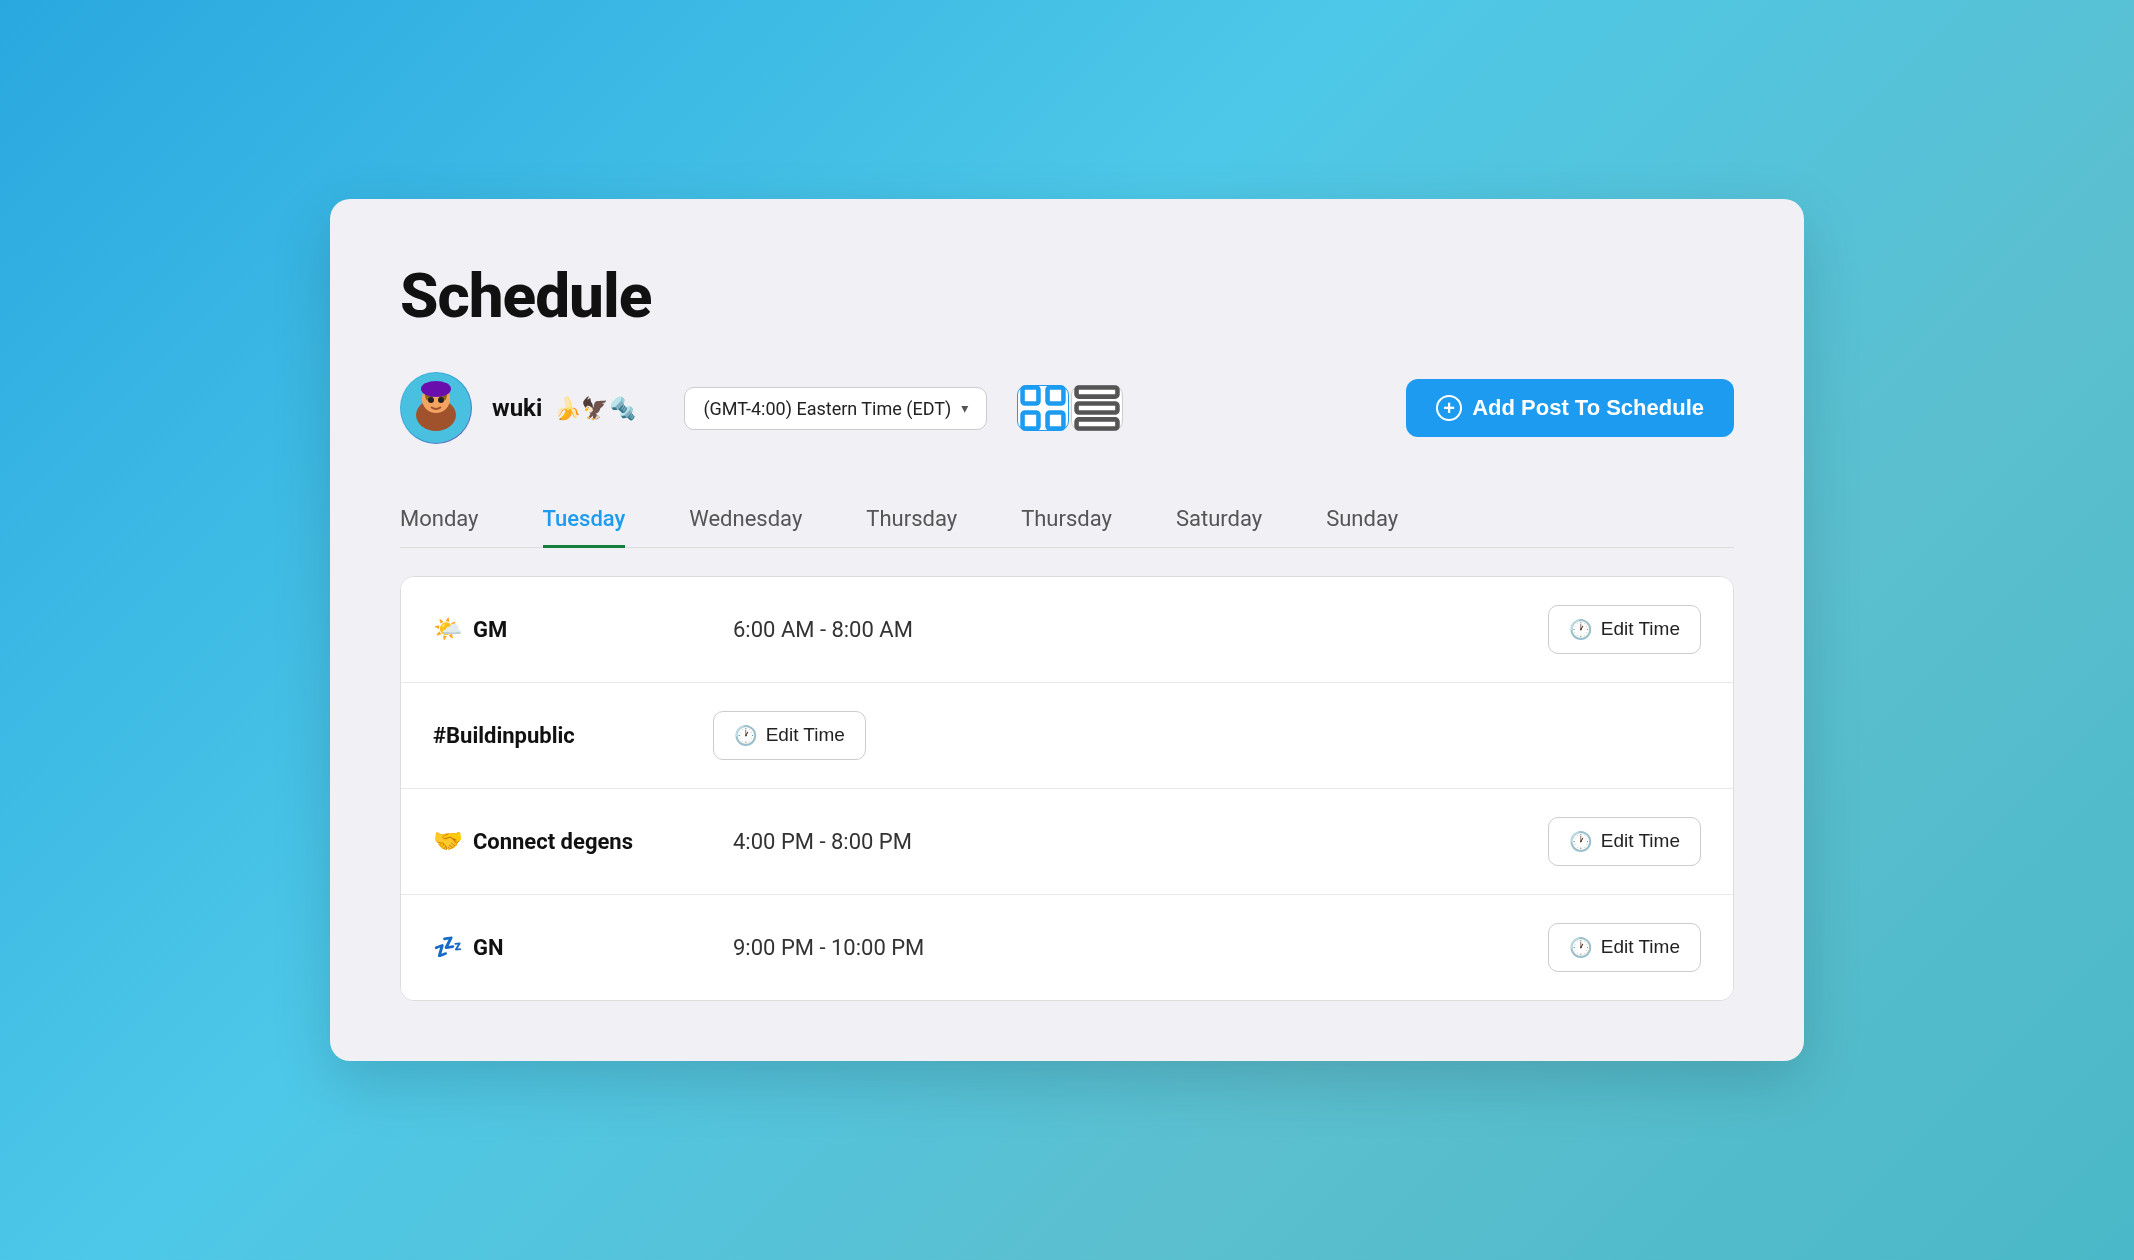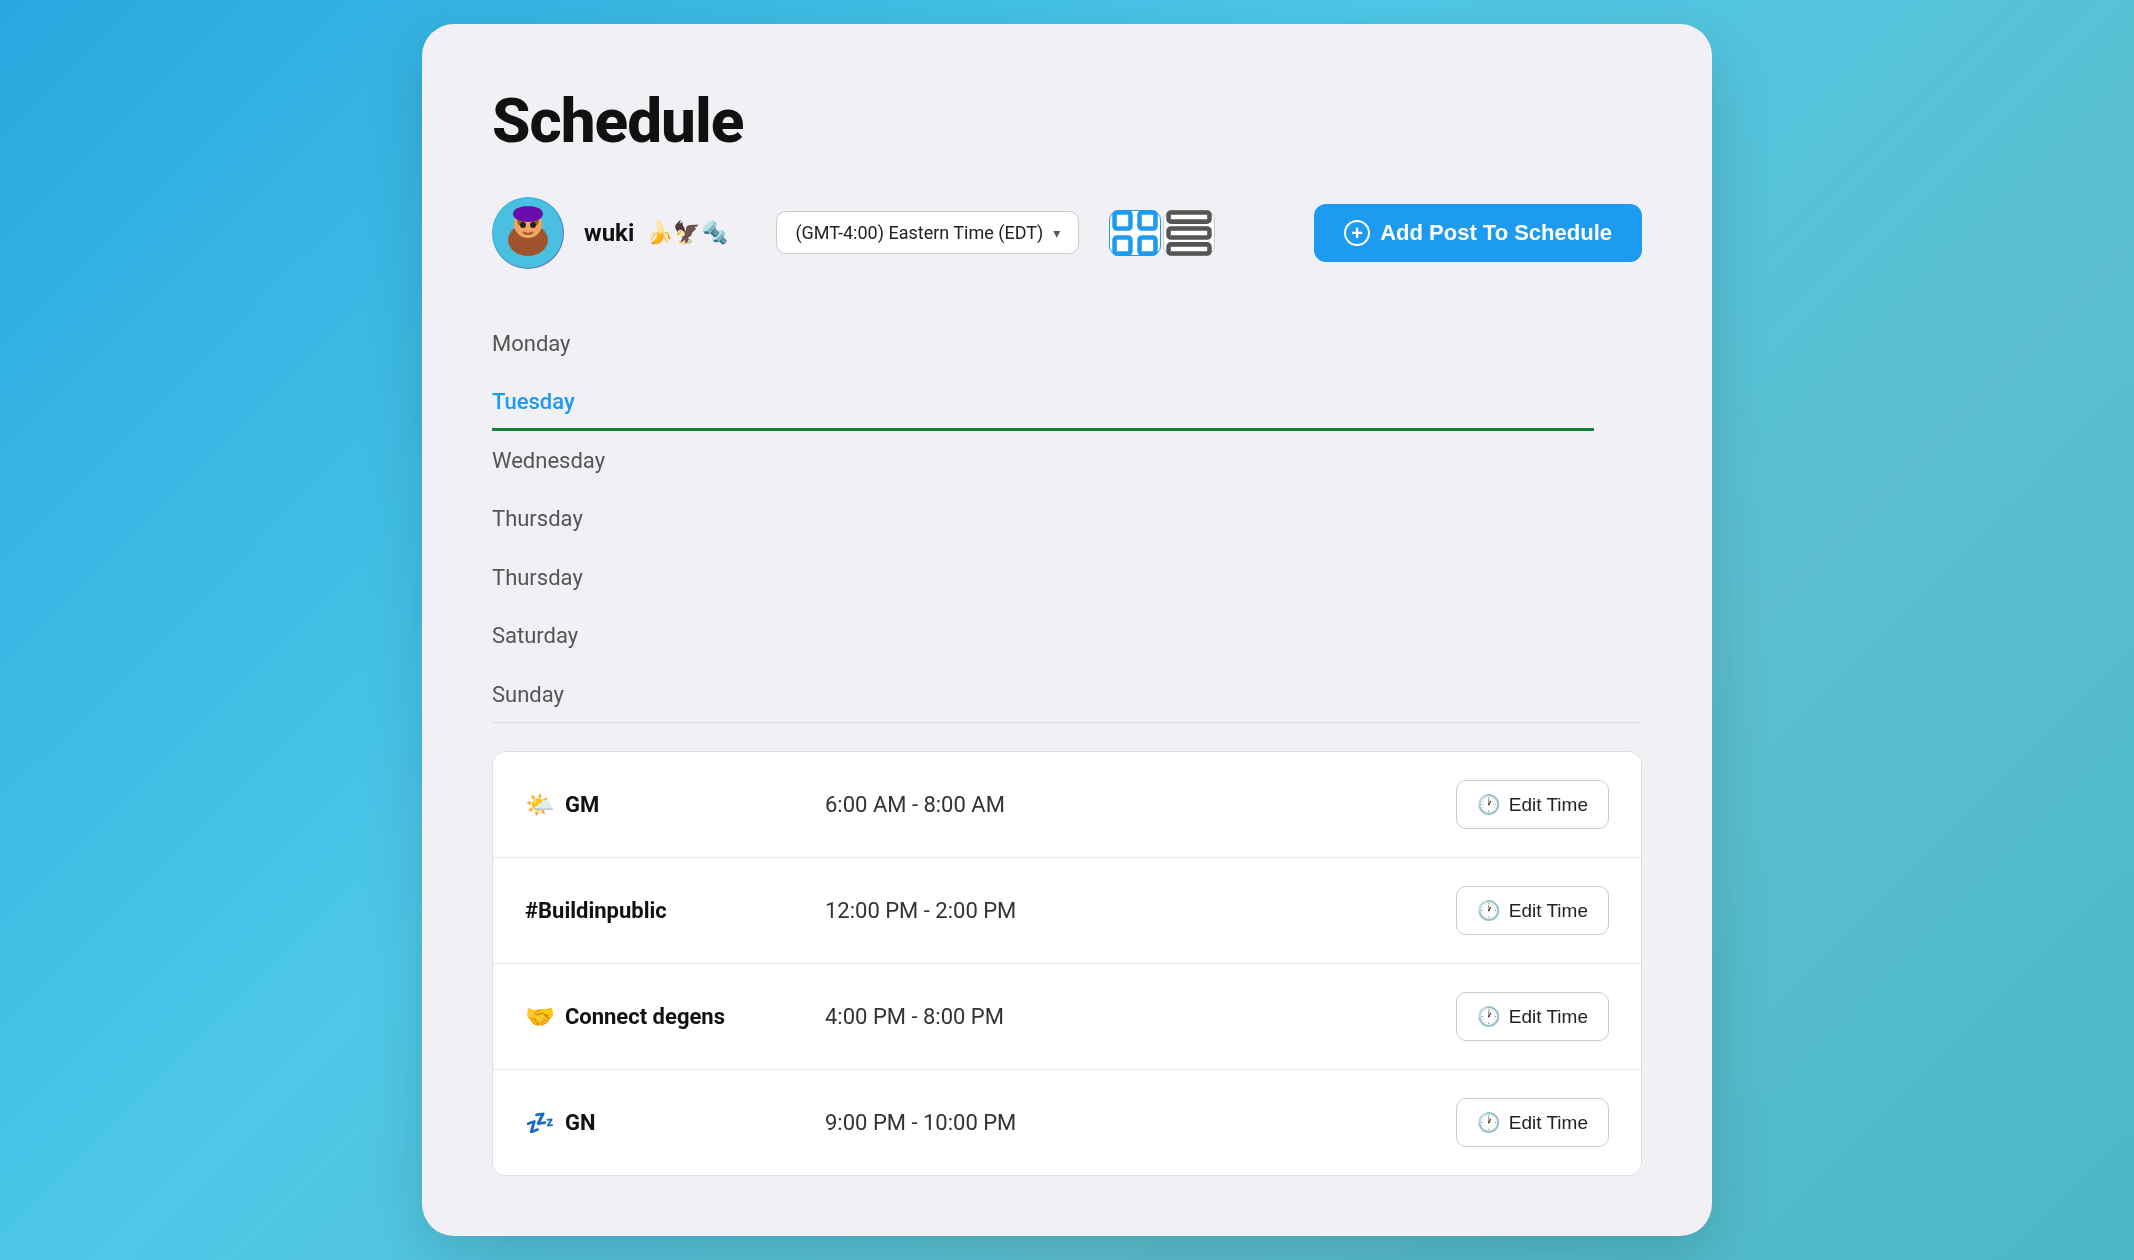--- a/index.html
+++ b/index.html
@@ -13,22 +13,22 @@
       height: 1260px;
       background: linear-gradient(135deg, #29a8e0 0%, #4dc8e8 40%, #5bbfcf 70%, #4ab8c8 100%);
       display: flex;
       align-items: center;
       justify-content: center;
       font-family: -apple-system, BlinkMacSystemFont, 'Segoe UI', Roboto, sans-serif;
     }
 
     .card {
       background: #f0f0f5;
-      border-radius: 32px;
-      width: 1290px;
+      border-radius: 20px;
+      width: 1474px;
       min-height: 820px;
       padding: 60px 70px 60px 70px;
       box-shadow: 0 20px 60px rgba(0,0,0,0.15);
     }
 
     .page-title {
       font-size: 62px;
       font-weight: 800;
       color: #111;
       margin-bottom: 40px;
@@ -149,24 +149,23 @@
       display: flex;
       align-items: center;
       justify-content: center;
       font-size: 20px;
       line-height: 1;
       flex-shrink: 0;
     }
 
     .days-nav {
       display: flex;
-      gap: 4px;
+      gap: 16px;
       margin-bottom: 0;
       border-bottom: 1.5px solid #ddd;
-      flex-direction: column;
     }
 
     .day-tab {
       font-size: 22px;
       color: #555;
       padding: 14px 0;
       margin-right: 48px;
       cursor: pointer;
       border-bottom: 3px solid transparent;
       margin-bottom: -1.5px;
@@ -322,21 +321,20 @@
         <div class="schedule-time">6:00 AM - 8:00 AM</div>
         <button class="edit-time-btn">
           <span class="clock-icon">🕐</span>
           <span>Edit Time</span>
         </button>
       </div>
       <div class="schedule-row">
         <div class="schedule-label">
           <span>#Buildinpublic</span>
         </div>
-        <div class="schedule-time">12:00 PM - 2:00 PM</div>
         <button class="edit-time-btn">
           <span class="clock-icon">🕐</span>
           <span>Edit Time</span>
         </button>
       </div>
       <div class="schedule-row">
         <div class="schedule-label">
           <span class="schedule-emoji">🤝</span>
           <span>Connect degens</span>
         </div>

